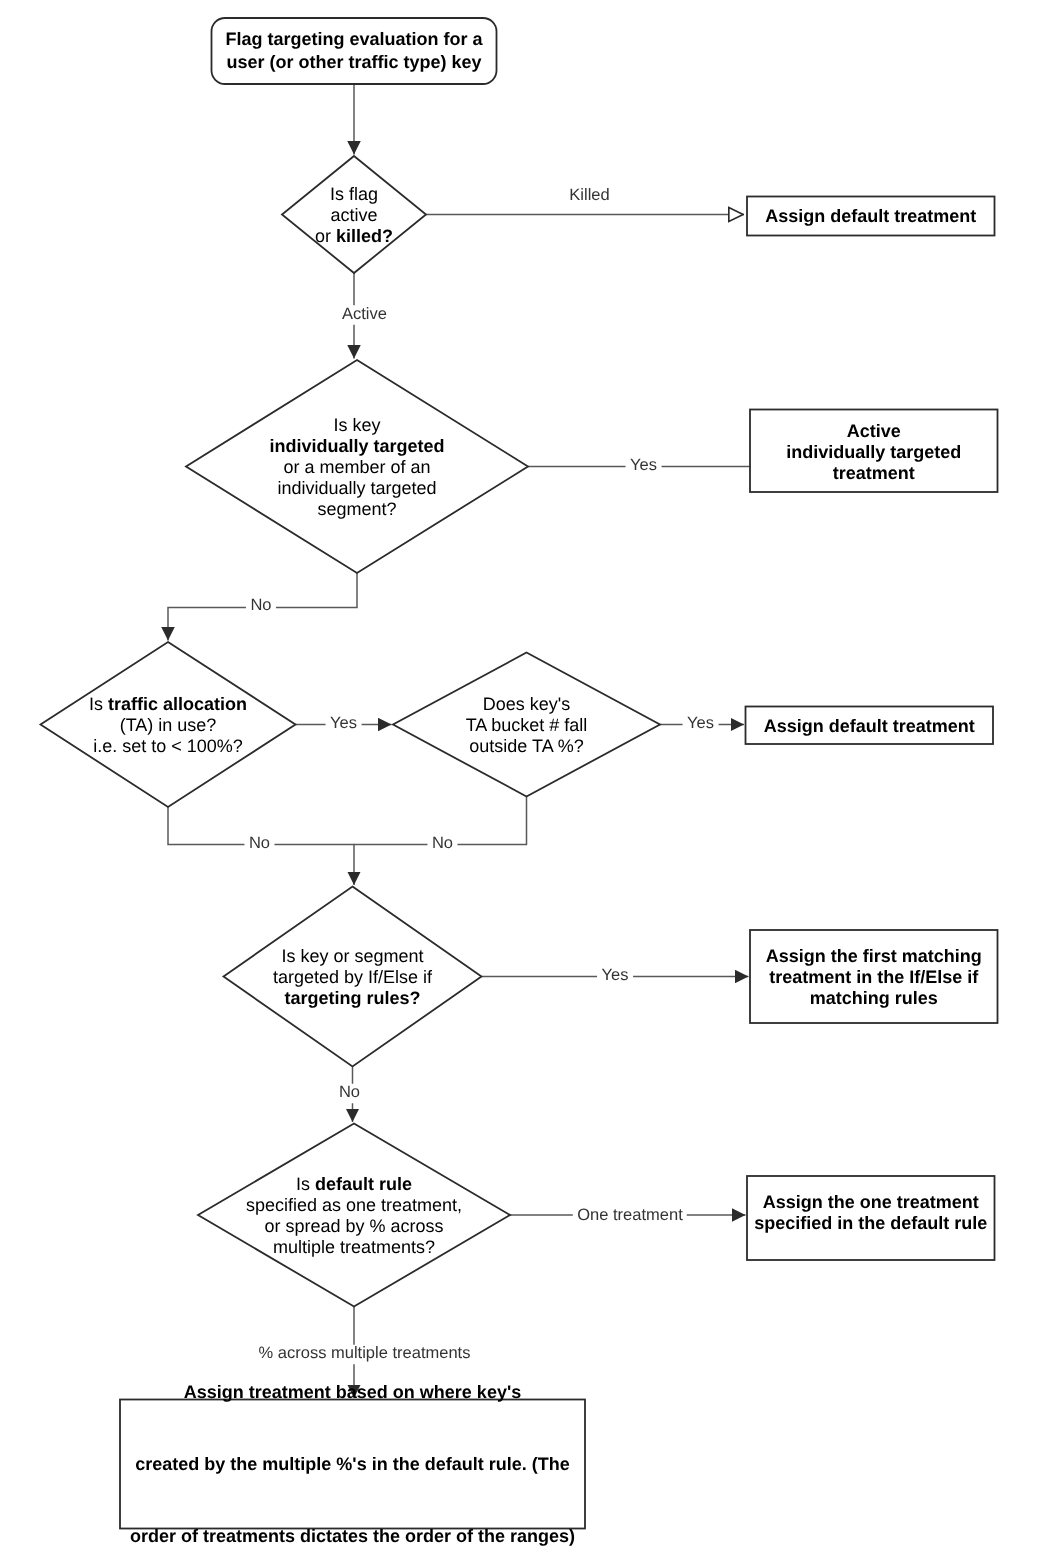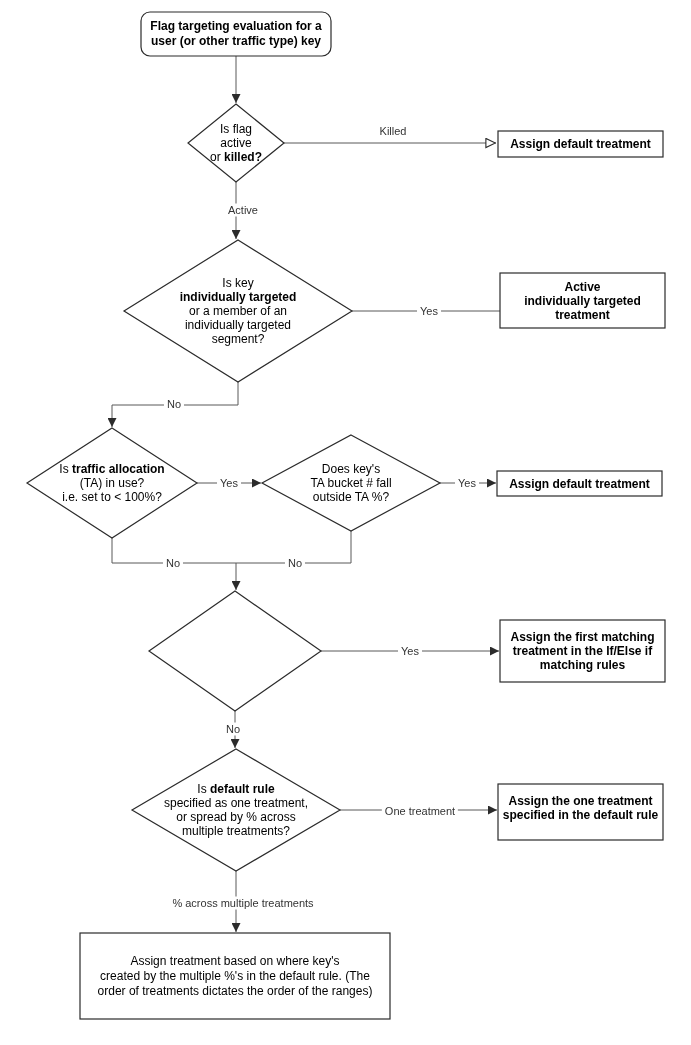--- a/index.html
+++ b/index.html
@@ -9,21 +9,21 @@
   .node-label {
     position: absolute;
     display: flex; flex-direction: column;
     align-items: center; justify-content: center;
     text-align: center;
     font-size: 12px; line-height: 14px;
     pointer-events: none;
   }
   .node-label.result { font-weight: bold; }
   .node-label.start { font-weight: bold; font-size: 12px; line-height: 15px; }
-  .node-label.final { font-weight: normal; line-height: 15px; }
+  .node-label.final { font-weight: bold; line-height: 15px; gap: 33px; }
   .b { font-weight: bold; }
   .edge-label {
     position: absolute;
     transform: translate(-50%, -50%);
     background: #ffffff;
     font-size: 11px; line-height: 13px;
     padding: 0 3px;
     white-space: nowrap;
     color: #333;
   }
@@ -114,20 +114,25 @@
   <div class="node-label" style="left:262px; top:435px; width:178px; height:96px;">
     <div>Does key's</div>
     <div>TA bucket # fall</div>
     <div>outside TA %?</div>
   </div>
 
   <div class="node-label result" style="left:497px; top:471px; width:165px; height:25px;">
     <div>Assign default treatment</div>
   </div>
 
+  <div class="node-label" style="left:149px; top:591px; width:172px; height:120px;">
+    <div>Is key or segment</div>
+    <div>targeted by If/Else if</div>
+    <div class="b">targeting rules?</div>
+  </div>
 
   <div class="node-label result" style="left:500px; top:620px; width:165px; height:62px;">
     <div>Assign the first matching</div>
     <div>treatment in the If/Else if</div>
     <div>matching rules</div>
   </div>
 
   <div class="node-label" style="left:132px; top:749px; width:208px; height:122px;">
     <div><span>Is </span><span class="b">default rule</span></div>
     <div>specified as one treatment,</div>

